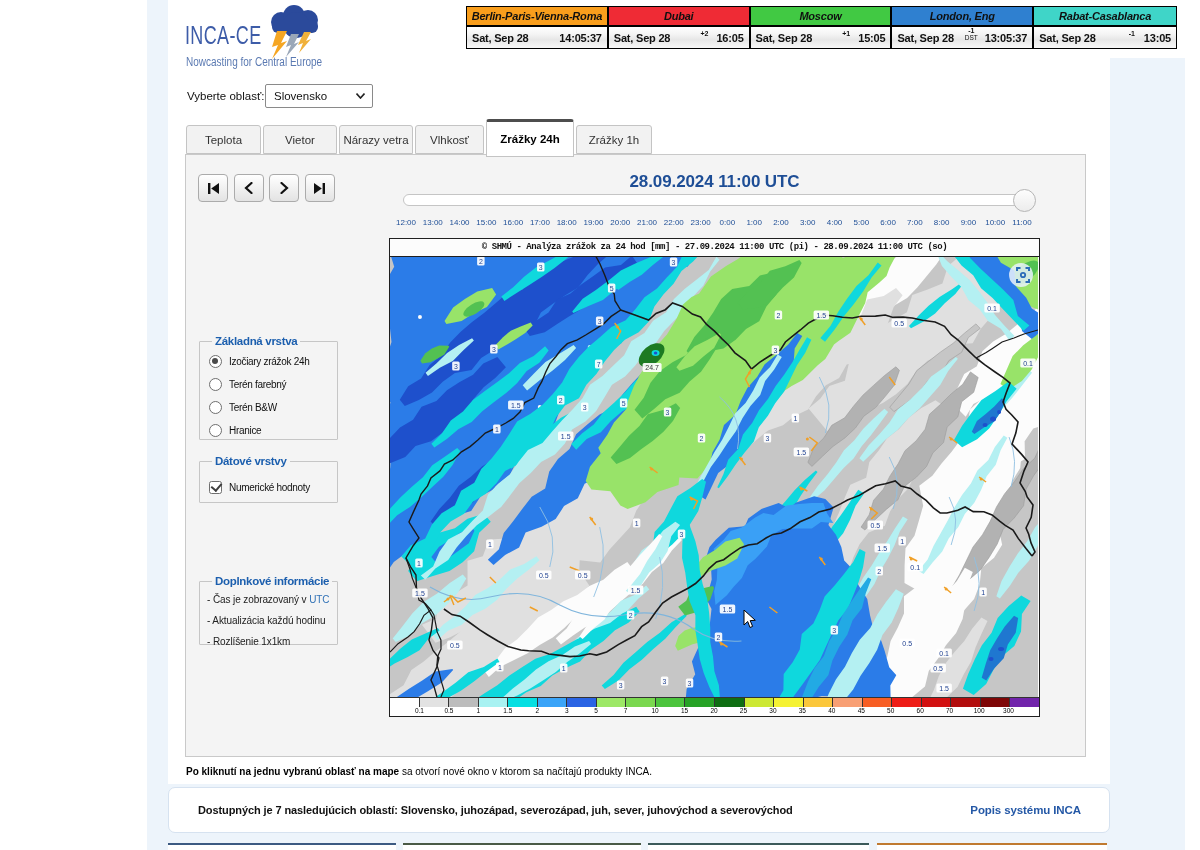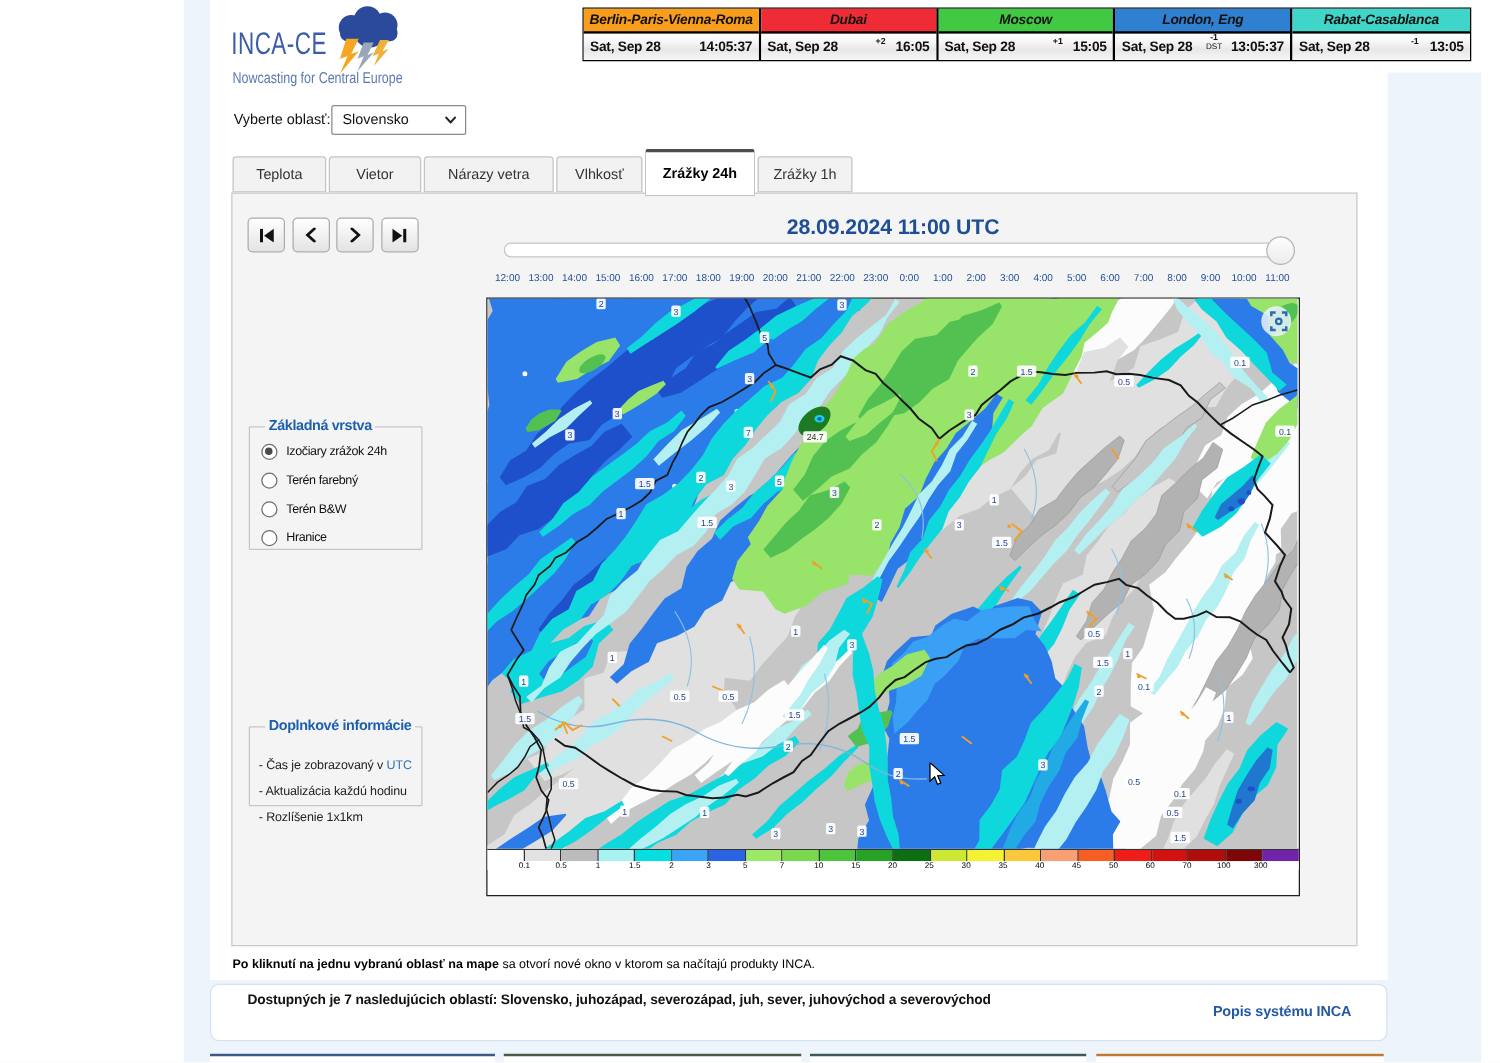--- a/index.html
+++ b/index.html
@@ -97,21 +97,21 @@
     border-right:2px solid #3f3f3f; border-bottom:2px solid #3f3f3f; transform:rotate(40deg); }
   .choice .lbl { font-size:10px; color:#111; margin-left:7px; white-space:nowrap;
     letter-spacing:-0.3px; }
   .focusbox::before { content:""; position:absolute; left:-4.5px; top:-4.5px; right:-4.5px;
     bottom:-4.5px; border:1.5px dotted #444; }
   #base-options { margin-top:3px; }
   #data-options { margin-top:9px; }
   #topo-options { margin-top:2px; }
 
   
-  #info-list { margin-top:20px; }
+  #info-list { margin-top:7px; }
   #info-list .iline { font-size:10px; color:#222; height:21px; white-space:nowrap;
     letter-spacing:-0.1px; }
   #info-list a { color:#3172b6; text-decoration:none; }
 
   
   #date-heading { left:204px; top:17px; width:649px; text-align:center; font-size:17px;
     font-weight:bold; color:#1e4e96; letter-spacing:-0.1px; }
   #time-slider { left:217px; top:39px; width:629px; height:12px; background:#fff;
     border:1px solid #c5c5c5; border-radius:6px; }
   #time-handle { position:absolute; right:-5px; top:-6px; width:23px; height:23px;
@@ -130,21 +130,21 @@
   #colorbar { height:9.5px; display:flex; border-top:1px solid #333; }
   #colorbar div { flex:1; border-right:1px solid #333; }
   #colorbar div:last-child { border-right:none; }
   #cb-labels { position:relative; height:7.5px; font-size:6.5px; color:#000; background:#fff; }
   #cb-labels span { position:absolute; transform:translateX(-50%); top:0.5px; }
 
   
   #note { left:186px; top:766px; font-size:10px; color:#000; }
   #bottom-card { left:168px; top:787px; width:942px; height:46px; background:#fff;
     border:1px solid #d6e2f0; border-radius:7px; }
-  #avail { position:absolute; left:29px; top:6px; font-size:11px; font-weight:bold; color:#111;
+  #avail { position:absolute; left:29px; top:16px; font-size:11px; font-weight:bold; color:#111;
     letter-spacing:-0.1px; }
   #popis { position:absolute; right:28px; top:16px; font-size:11.5px; font-weight:bold;
     color:#2458a6; text-decoration:none; letter-spacing:-0.1px; }
 
   .footbox { position:absolute; top:843px; height:7px; background:#fff; border-top:2.5px solid; }
 
   
   #cursor { left:743px; top:610px; }
 </style>
 </head>
@@ -228,21 +228,21 @@
   <div class="abs" id="region-select">
     <span>Slovensko</span>
     <svg width="9" height="6" viewBox="0 0 9 6">
       <path d="M0.5 0.5 L4.5 5 L8.5 0.5" stroke="#222" stroke-width="1.6" fill="none"></path>
     </svg>
   </div>
 
   <div class="abs" id="tabs">
       <div class="tab" style="width: 75px;">Teplota</div>
       <div class="tab" style="width: 74px;">Vietor</div>
-      <div class="tab" style="width: 104px;">Nárazy vetra</div>
+      <div class="tab" style="width: 74px;">Nárazy vetra</div>
       <div class="tab" style="width: 69px;">Vlhkosť</div>
       <div class="tab active" style="width: 88px;">Zrážky 24h</div>
       <div class="tab" style="width: 76px;">Zrážky 1h</div>
     </div>
 
   <div class="abs" id="panel">
     <div class="abs" id="navbtns">
       <div class="navbtn">
         <svg width="13" height="11" viewBox="0 0 13 11">
           <rect x="1" y="0" width="2.4" height="11" fill="#111"></rect>
@@ -283,20 +283,29 @@
             <div class="radio"></div>
             <span class="lbl">Terén B&amp;W</span>
           </div>
           <div class="choice">
             <div class="radio"></div>
             <span class="lbl">Hranice</span>
           </div>
         </div>
     </fieldset>
 
+    <fieldset class="box" id="fs-data">
+      <legend>Dátové vrstvy</legend>
+      <div id="data-options">
+          <div class="choice">
+            <div class="check sel"></div>
+            <span class="lbl">Numerické hodnoty</span>
+          </div>
+        </div>
+    </fieldset>
 
 
     <fieldset class="box" id="fs-info">
       <legend>Doplnkové informácie</legend>
       <div id="info-list">
           <div class="iline">- Čas je zobrazovaný v <a href="#">UTC</a></div>
           <div class="iline">- Aktualizácia každú hodinu</div>
           <div class="iline">- Rozlíšenie 1x1km</div>
         </div>
     </fieldset>
@@ -326,20 +335,21 @@
         <span style="left: 471.304px;">5:00</span>
         <span style="left: 498.087px;">6:00</span>
         <span style="left: 524.87px;">7:00</span>
         <span style="left: 551.652px;">8:00</span>
         <span style="left: 578.435px;">9:00</span>
         <span style="left: 605.217px;">10:00</span>
         <span style="left: 632px;">11:00</span>
       </div>
 
     <div class="abs" id="map-fig">
+      <div id="map-title">© SHMÚ - Analýza zrážok za 24 hod [mm] - 27.09.2024 11:00 UTC (pi) - 28.09.2024 11:00 UTC (so)</div>
       <svg id="map-svg" width="648" height="440" viewBox="0 0 649 440" preserveAspectRatio="none">
           <path d="M0 0 H649 V440 H0 Z" fill="#c6c6c6"></path>
           <path d="M437.9 173.9L450.0 164.5L468.2 162.5L479.7 152.5L494.0 145.8L506.8 137.3L518.2 127.1L527.1 114.0L538.4 103.8L552.4 96.7L564.8 87.6L583.6 86.3L591.5 72.0L601.6 60.3L608.5 44.8L617.4 31.6L625.4 17.5L643.4 15.1L652.2 1.9L661.4 -10.9L644.8 -30.6L632.6 -21.5L612.6 -21.5L607.2 -4.3L585.9 -6.0L570.3 -0.7L558.8 9.3L553.3 26.5L538.5 32.6L523.1 38.0L517.7 55.3L504.1 62.9L490.7 70.6L477.4 78.5L472.4 96.3L459.9 105.1L455.6 123.8L440.0 129.0L430.9 141.8L419.2 151.6Z" fill="#e0e0e0"></path>
           <path d="M535.7 337.6L546.9 326.5L557.1 314.8L558.4 297.9L578.7 292.1L582.3 276.5L600.1 269.2L596.9 249.8L617.4 244.0L617.0 226.2L620.7 210.8L636.0 202.0L635.6 184.2L644.3 171.6L663.2 164.9L657.7 144.1L664.4 130.4L674.1 118.4L680.8 104.7L682.9 88.3L690.9 75.4L692.1 58.4L667.8 44.4L665.4 60.6L651.7 70.3L644.1 83.5L620.3 87.3L608.9 98.3L610.9 117.1L592.1 123.9L592.7 141.8L580.9 152.6L578.4 168.7L571.5 182.4L562.5 194.7L552.4 206.5L543.2 218.8L530.1 228.8L534.0 248.7L529.7 263.8L525.3 278.8L516.3 291.3L515.4 308.3L515.3 325.9Z" fill="#fcfcfc"></path>
           <path d="M442.5 86.3L453.6 76.9L469.1 73.2L478.6 61.7L494.0 57.7L505.2 48.5L517.9 41.1L528.1 30.5L537.6 19.1L547.1 7.6L555.7 -5.1L563.8 -18.2L560.5 -22.5L545.8 -17.7L533.8 -9.4L517.0 -7.3L505.3 1.3L494.5 11.1L485.7 23.5L470.2 27.3L461.9 40.2L451.9 51.2L444.9 65.8L435.0 76.8Z" fill="#fcfcfc"></path>
           <path d="M356.3 192.6L367.2 182.7L378.6 173.4L393.6 168.2L405.1 159.0L418.8 152.4L426.7 139.2L436.5 128.2L449.8 121.0L457.4 107.5L473.6 103.6L479.1 87.9L491.2 79.3L498.8 65.8L504.4 50.2L513.4 38.3L506.8 30.9L494.5 39.1L477.9 42.6L471.9 57.9L452.7 58.5L440.7 67.0L431.3 78.6L419.9 87.8L409.7 98.4L399.7 109.2L389.3 119.5L381.7 133.1L372.4 144.7L364.3 157.6L353.6 167.6L339.0 173.3Z" fill="#e0e0e0"></path>
           <path d="M503.3 454.1L506.6 438.5L522.4 429.7L527.0 414.8L541.8 405.4L553.3 394.2L554.3 377.5L560.4 363.4L574.6 353.7L585.0 341.9L590.6 327.6L592.2 311.2L605.0 300.7L613.1 287.7L608.8 268.1L612.1 252.6L619.6 239.3L623.3 224.0L631.2 210.9L632.8 194.5L616.6 185.9L613.0 201.3L605.7 214.7L594.1 225.8L582.8 237.0L577.3 251.4L558.6 258.8L560.3 276.9L541.3 284.1L543.8 302.7L528.7 312.0L528.4 329.1L514.8 339.2L514.8 356.5L508.6 370.4L501.4 383.9L498.1 399.5L490.2 412.5L485.4 427.3L480.1 441.7Z" fill="#fcfcfc"></path>
           <path d="M414.3 355.8L422.7 343.7L435.8 334.8L447.8 325.2L459.0 315.0L464.0 300.6L470.3 287.2L479.5 275.6L495.6 268.8L500.8 254.5L508.8 242.1L519.1 231.4L525.5 217.9L532.2 204.8L538.9 191.5L537.6 172.9L546.8 161.4L552.8 147.7L546.3 143.3L531.8 151.3L519.5 160.7L509.8 171.9L497.7 181.5L489.5 193.6L480.1 205.1L476.9 220.7L461.0 227.7L455.1 241.4L449.7 255.5L443.6 269.1L436.5 282.1L431.2 296.3L423.3 308.7L412.4 319.0L412.1 336.6L404.2 349.0Z" fill="#e0e0e0"></path>
           <path d="M576.6 159.7L584.3 146.9L598.0 140.0L609.3 130.7L622.6 123.5L639.8 120.1L649.3 109.0L655.2 94.3L664.0 82.5L674.4 72.4L679.0 56.4L688.1 45.0L673.3 30.2L661.1 38.6L650.0 48.0L640.7 59.3L628.3 67.4L617.1 76.8L604.1 84.4L593.3 94.2L587.8 109.2L575.1 117.1L568.4 130.9L562.8 146.0Z" fill="#fcfcfc"></path>
           <path d="M475.6 272.9L486.2 262.5L497.1 252.4L508.7 242.8L515.2 229.4L527.3 220.1L537.4 209.4L543.7 195.9L554.4 185.6L558.0 170.1L568.7 159.9L572.6 144.7L584.6 135.3L589.1 120.5L581.4 114.9L573.6 127.3L562.0 136.9L551.4 147.3L540.3 157.3L536.0 172.2L527.0 183.8L515.8 193.7L508.9 206.8L500.8 218.9L494.1 232.2L484.4 243.2L479.9 257.9L471.8 270.1Z" fill="#b2b2b2" stroke="#9a9a9a" stroke-width="0.6"></path>

